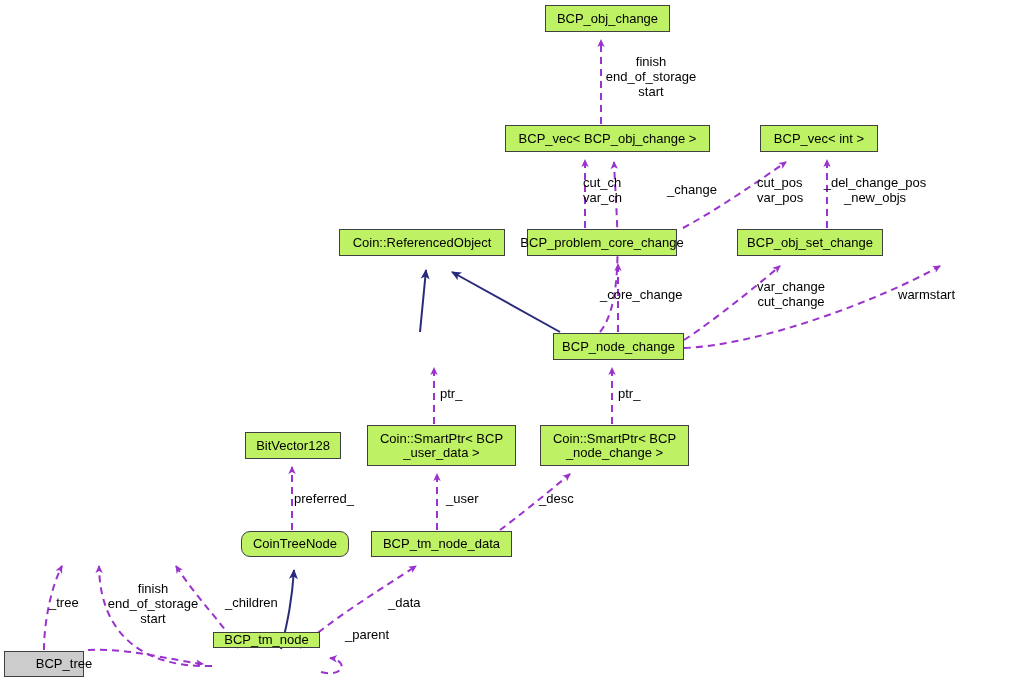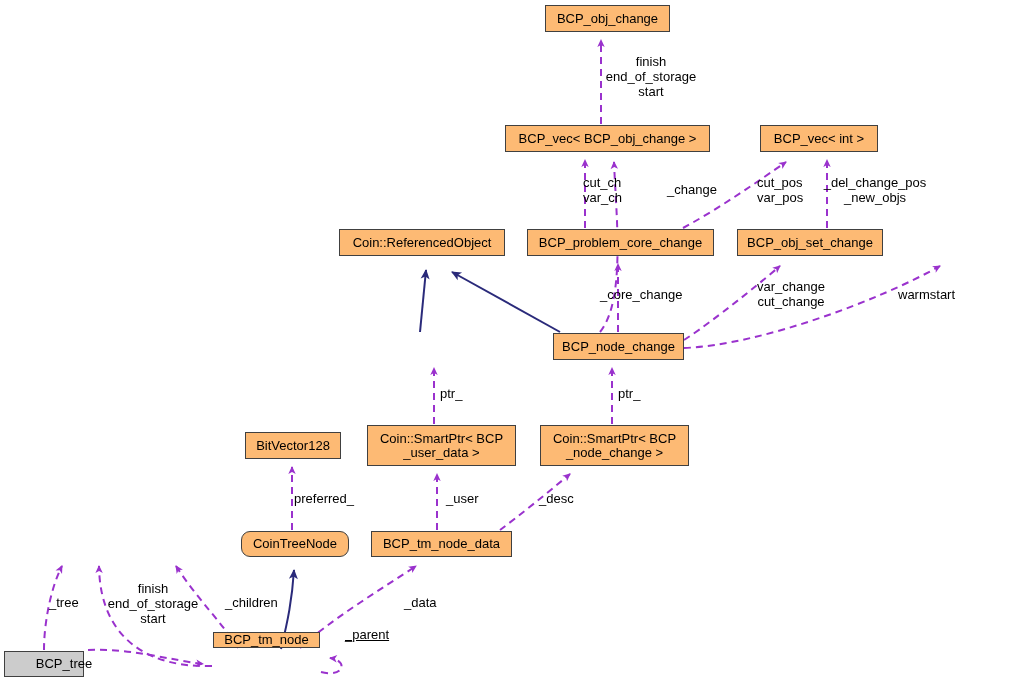--- a/index.html
+++ b/index.html
@@ -21,21 +21,21 @@
     position: absolute;
     left: 0;
     top: 0;
     width: 1028px;
     height: 683px;
   }
   .node {
     position: absolute;
     box-sizing: border-box;
     border: 1px solid #404040;
-    background: #fdba74;
+    background: #bef264;
     color: #000000;
     font-size: 13px;
     line-height: 14px;
     text-align: center;
     display: flex;
     align-items: center;
     justify-content: center;
     white-space: pre;
     z-index: 5;
   }
@@ -122,21 +122,21 @@
   </svg>
 
   <div class="node" style="left:545px;top:5px;width:125px;height:27px;">BCP_obj_change</div>
 
   <div class="node" style="left:505px;top:125px;width:205px;height:27px;">BCP_vec&lt; BCP_obj_change &gt;</div>
 
   <div class="node" style="left:760px;top:125px;width:118px;height:27px;">BCP_vec&lt; int &gt;</div>
 
   <div class="node" style="left:339px;top:229px;width:166px;height:27px;">Coin::ReferencedObject</div>
 
-  <div class="node" style="left:527px;top:229px;width:187px;height:27px;">BCP_problem_core_change</div>
+  <div class="node" style="left:527px;top:229px;width:150px;height:27px;">BCP_problem_core_change</div>
 
   <div class="node" style="left:737px;top:229px;width:146px;height:27px;">BCP_obj_set_change</div>
 
 
 
   <div class="node" style="left:553px;top:333px;width:131px;height:27px;">BCP_node_change</div>
 
   <div class="node" style="left:245px;top:432px;width:96px;height:27px;">BitVector128</div>
 
   <div class="node" style="left:367px;top:425px;width:149px;height:41px;">Coin::SmartPtr&lt; BCP
@@ -187,17 +187,17 @@
   <div class="edge-label left-align" style="left:539px;top:491px;width:44px;">_desc</div>
 
   <div class="edge-label left-align" style="left:49px;top:595px;width:40px;">_tree</div>
 
   <div class="edge-label" style="left:103px;top:581px;width:100px;">finish
 end_of_storage
 start</div>
 
   <div class="edge-label left-align" style="left:225px;top:595px;width:66px;">_children</div>
 
-  <div class="edge-label left-align" style="left:388px;top:595px;width:42px;margin-left:16px;">_data</div>
-
-  <div class="edge-label left-align" style="left:345px;top:627px;width:54px;text-decoration:underline;">_parent</div>
+  <div class="edge-label left-align" style="left:388px;top:595px;width:42px;">_data</div>
+
+  <div class="edge-label left-align" style="left:345px;top:627px;width:54px;">_parent</div>
 
 </div>
 
 </body></html>

